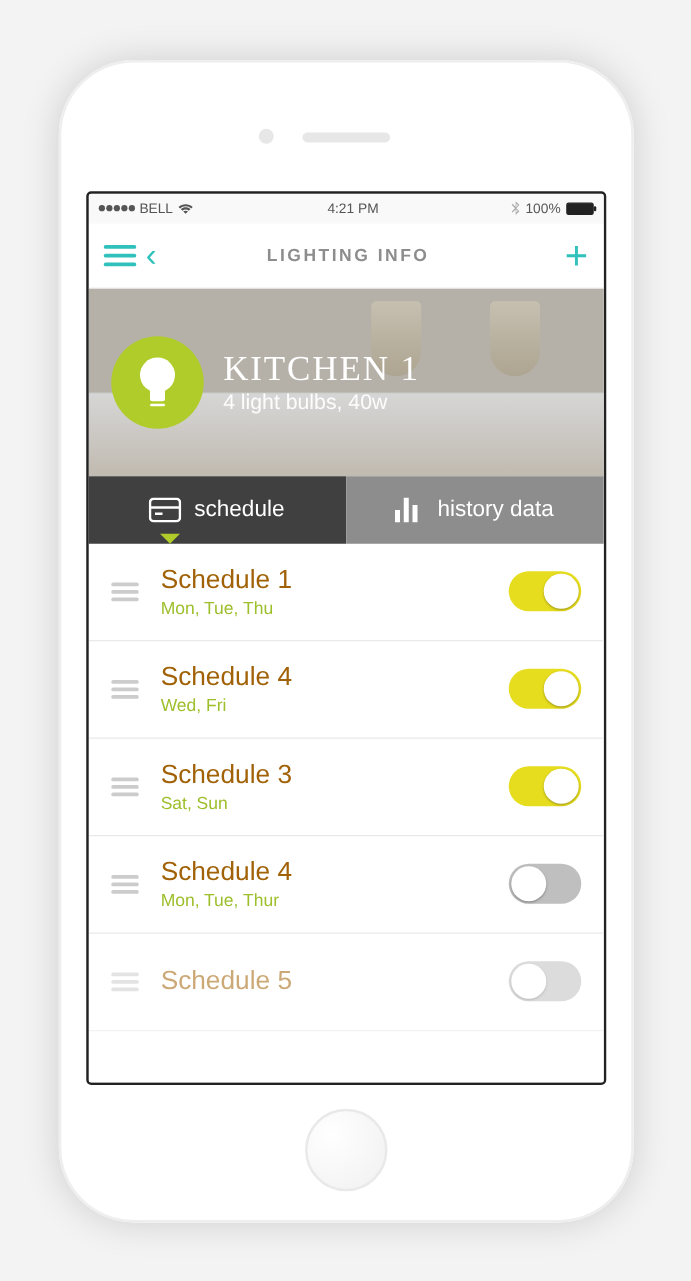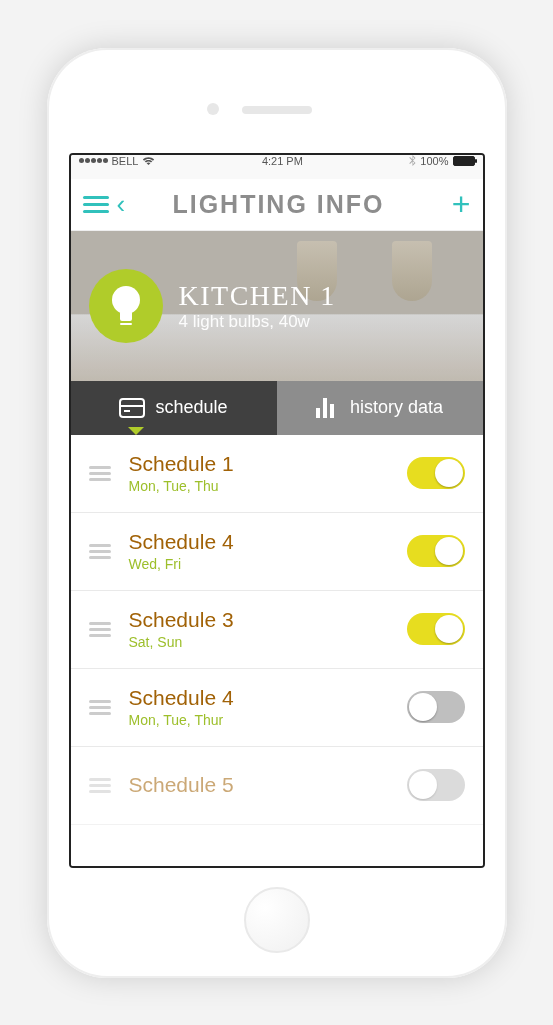--- a/index.html
+++ b/index.html
@@ -36,42 +36,42 @@
     background:#fff;
     border:2px solid #222;
     border-radius:4px;
     overflow:hidden;
     display:flex;flex-direction:column;
   }
 
   
   .status-bar{
     height:24px;background:#f9f9f9;
-    display:flex;align-items:flex-start;justify-content:space-between;
+    display:flex;align-items:center;justify-content:space-between;
     padding:0 8px;
     font-size:11px;color:#555;
   }
   .status-left,.status-right{display:flex;align-items:center;gap:4px;}
   .dots{display:flex;gap:1px;}
   .dots span{width:5px;height:5px;border-radius:50%;background:#555;}
   .battery{width:22px;height:10px;border:1px solid #222;border-radius:2px;position:relative;background:#222;}
   .battery::after{content:"";position:absolute;right:-3px;top:2px;width:2px;height:4px;background:#222;border-radius:1px;}
 
   
   .nav-bar{
     height:52px;background:#fff;
     border-bottom:1px solid #eee;
     display:flex;align-items:center;
     padding:0 12px;gap:8px;
   }
   .menu-icon div{width:26px;height:3px;background:#31c1bc;margin:4px 0;border-radius:2px;}
   .back-chevron{color:#31c1bc;font-size:26px;font-weight:300;line-height:1;}
   .nav-title{
     flex:1;text-align:center;
-    color:#8d8d8d;font-size:25px;letter-spacing:2px;font-weight:600;
+    color:#8d8d8d;font-size:14px;letter-spacing:2px;font-weight:600;
     margin-left:-20px;
   }
   .plus-icon{color:#31c1bc;font-size:32px;font-weight:300;line-height:1;}
 
   
   .hero{
     height:150px;
     background:linear-gradient(rgba(0,0,0,.1),rgba(0,0,0,.1)),
       linear-gradient(to bottom,#c9c5bc 0%,#c9c5bc 55%,#eee 56%,#d6cfc4 100%);
     position:relative;

